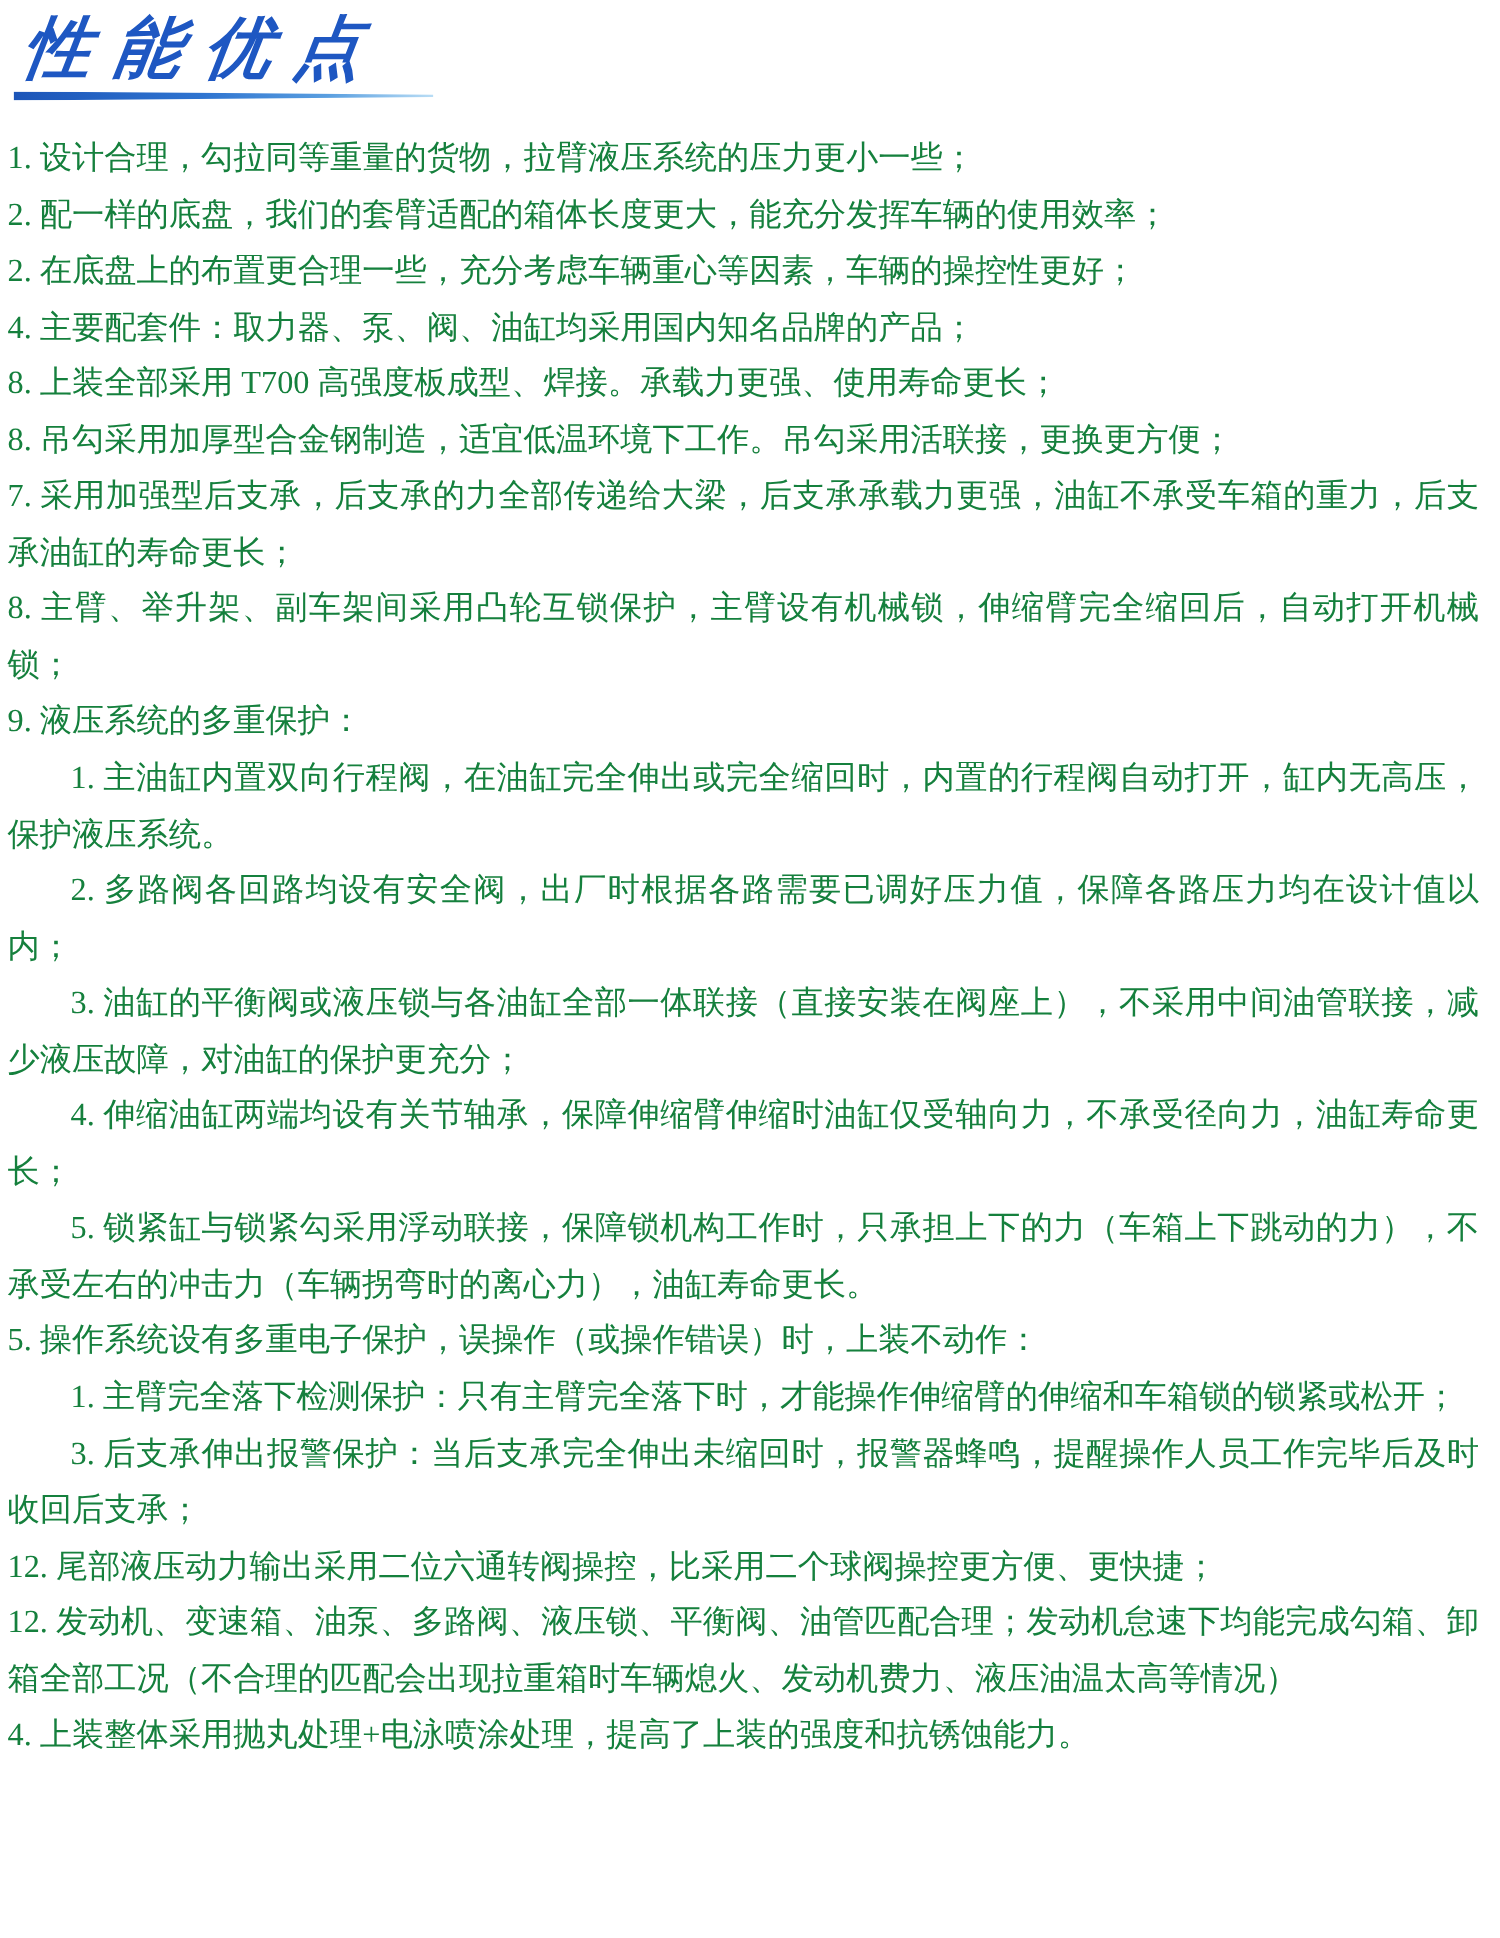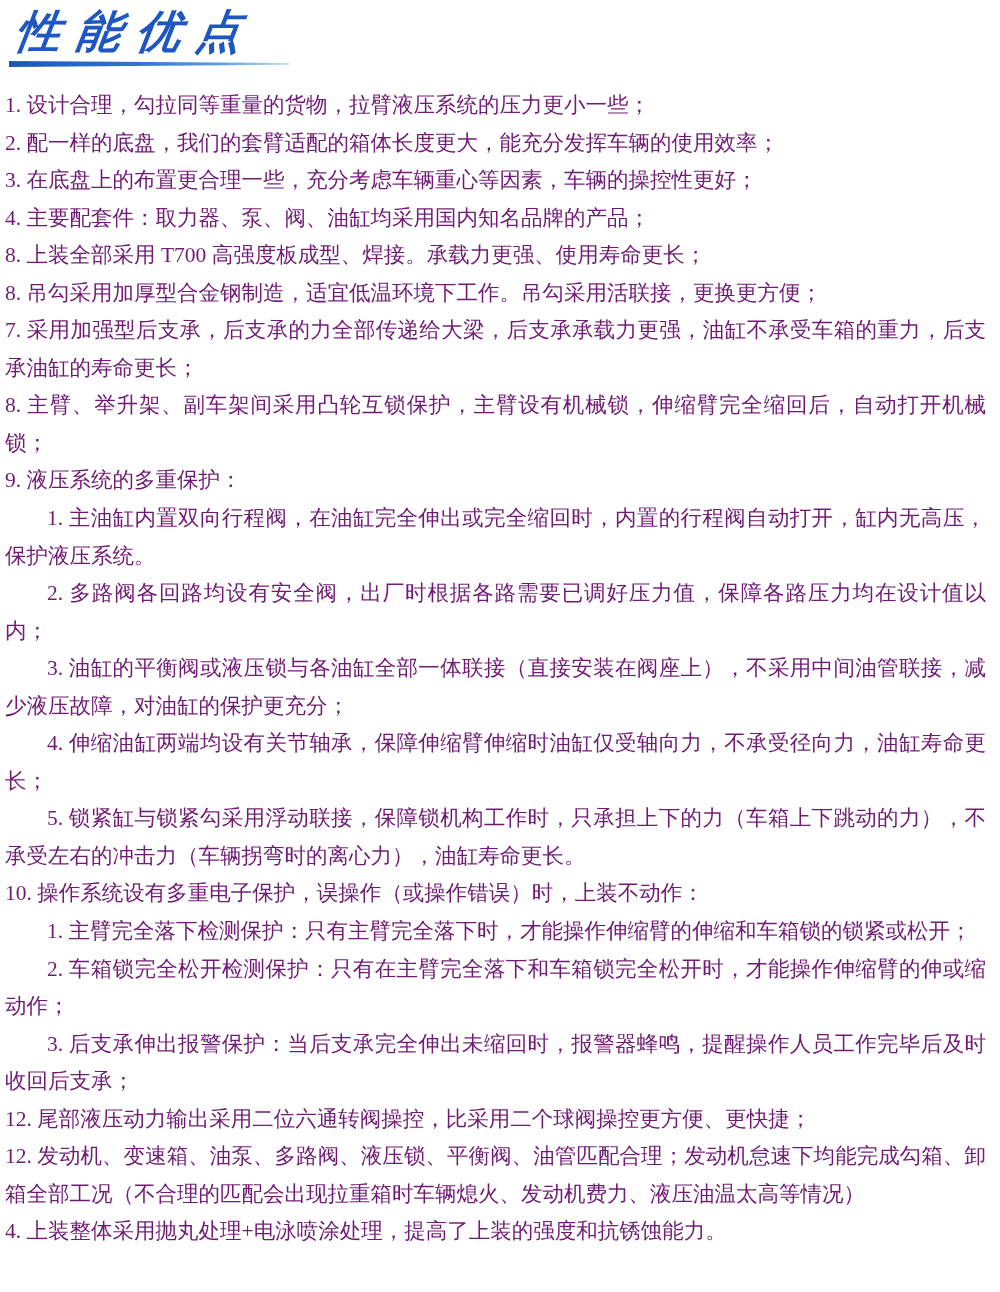--- a/index.html
+++ b/index.html
@@ -37,21 +37,21 @@
   }
   .title-underline {
     width: 280px;
     height: 6px;
     margin-top: 5px;
     margin-left: 0px;
     background: linear-gradient(90deg, #1c55b8 0%, #2f74d0 45%, #5a9fe0 75%, #b9ddf5 100%);
     clip-path: polygon(0 0, 100% 35%, 100% 62%, 0 100%);
   }
   .content {
-    color: #701a75;
+    color: #15803d;
     font-size: 21.5px;
     line-height: 37.55px;
     text-align: justify;
     margin-top: 20px;
   }
   .para {
     margin: 0;
     padding: 0;
   }
   .para.sub {
@@ -62,33 +62,32 @@
 <body>
 
 <div class="page">
   <header class="page-header">
     <h1 class="page-title">性能优点</h1>
     <div class="title-underline"></div>
   </header>
   <main class="content" id="content">
       <p class="para">1. 设计合理，勾拉同等重量的货物，拉臂液压系统的压力更小一些；</p>
       <p class="para">2. 配一样的底盘，我们的套臂适配的箱体长度更大，能充分发挥车辆的使用效率；</p>
-      <p class="para">3. 在底盘上的布置更合理一些，充分考虑车辆重心等因素，车辆的操控性更好；</p>
+      <p class="para">2. 在底盘上的布置更合理一些，充分考虑车辆重心等因素，车辆的操控性更好；</p>
       <p class="para">4. 主要配套件：取力器、泵、阀、油缸均采用国内知名品牌的产品；</p>
       <p class="para">8. 上装全部采用 T700 高强度板成型、焊接。承载力更强、使用寿命更长；</p>
       <p class="para">8. 吊勾采用加厚型合金钢制造，适宜低温环境下工作。吊勾采用活联接，更换更方便；</p>
       <p class="para">7. 采用加强型后支承，后支承的力全部传递给大梁，后支承承载力更强，油缸不承受车箱的重力，后支承油缸的寿命更长；</p>
       <p class="para">8. 主臂、举升架、副车架间采用凸轮互锁保护，主臂设有机械锁，伸缩臂完全缩回后，自动打开机械锁；</p>
       <p class="para">9. 液压系统的多重保护：</p>
       <p class="para sub">1. 主油缸内置双向行程阀，在油缸完全伸出或完全缩回时，内置的行程阀自动打开，缸内无高压，保护液压系统。</p>
       <p class="para sub">2. 多路阀各回路均设有安全阀，出厂时根据各路需要已调好压力值，保障各路压力均在设计值以内；</p>
       <p class="para sub">3. 油缸的平衡阀或液压锁与各油缸全部一体联接（直接安装在阀座上），不采用中间油管联接，减少液压故障，对油缸的保护更充分；</p>
       <p class="para sub">4. 伸缩油缸两端均设有关节轴承，保障伸缩臂伸缩时油缸仅受轴向力，不承受径向力，油缸寿命更长；</p>
       <p class="para sub">5. 锁紧缸与锁紧勾采用浮动联接，保障锁机构工作时，只承担上下的力（车箱上下跳动的力），不承受左右的冲击力（车辆拐弯时的离心力），油缸寿命更长。</p>
-      <p class="para">10. 操作系统设有多重电子保护，误操作（或操作错误）时，上装不动作：</p>
+      <p class="para">5. 操作系统设有多重电子保护，误操作（或操作错误）时，上装不动作：</p>
       <p class="para sub">1. 主臂完全落下检测保护：只有主臂完全落下时，才能操作伸缩臂的伸缩和车箱锁的锁紧或松开；</p>
-      <p class="para sub">2. 车箱锁完全松开检测保护：只有在主臂完全落下和车箱锁完全松开时，才能操作伸缩臂的伸或缩动作；</p>
       <p class="para sub">3. 后支承伸出报警保护：当后支承完全伸出未缩回时，报警器蜂鸣，提醒操作人员工作完毕后及时收回后支承；</p>
       <p class="para">12. 尾部液压动力输出采用二位六通转阀操控，比采用二个球阀操控更方便、更快捷；</p>
       <p class="para">12. 发动机、变速箱、油泵、多路阀、液压锁、平衡阀、油管匹配合理；发动机怠速下均能完成勾箱、卸箱全部工况（不合理的匹配会出现拉重箱时车辆熄火、发动机费力、液压油温太高等情况）</p>
       <p class="para">4. 上装整体采用抛丸处理+电泳喷涂处理，提高了上装的强度和抗锈蚀能力。</p>
     </main>
 </div>
 
 </body></html>

